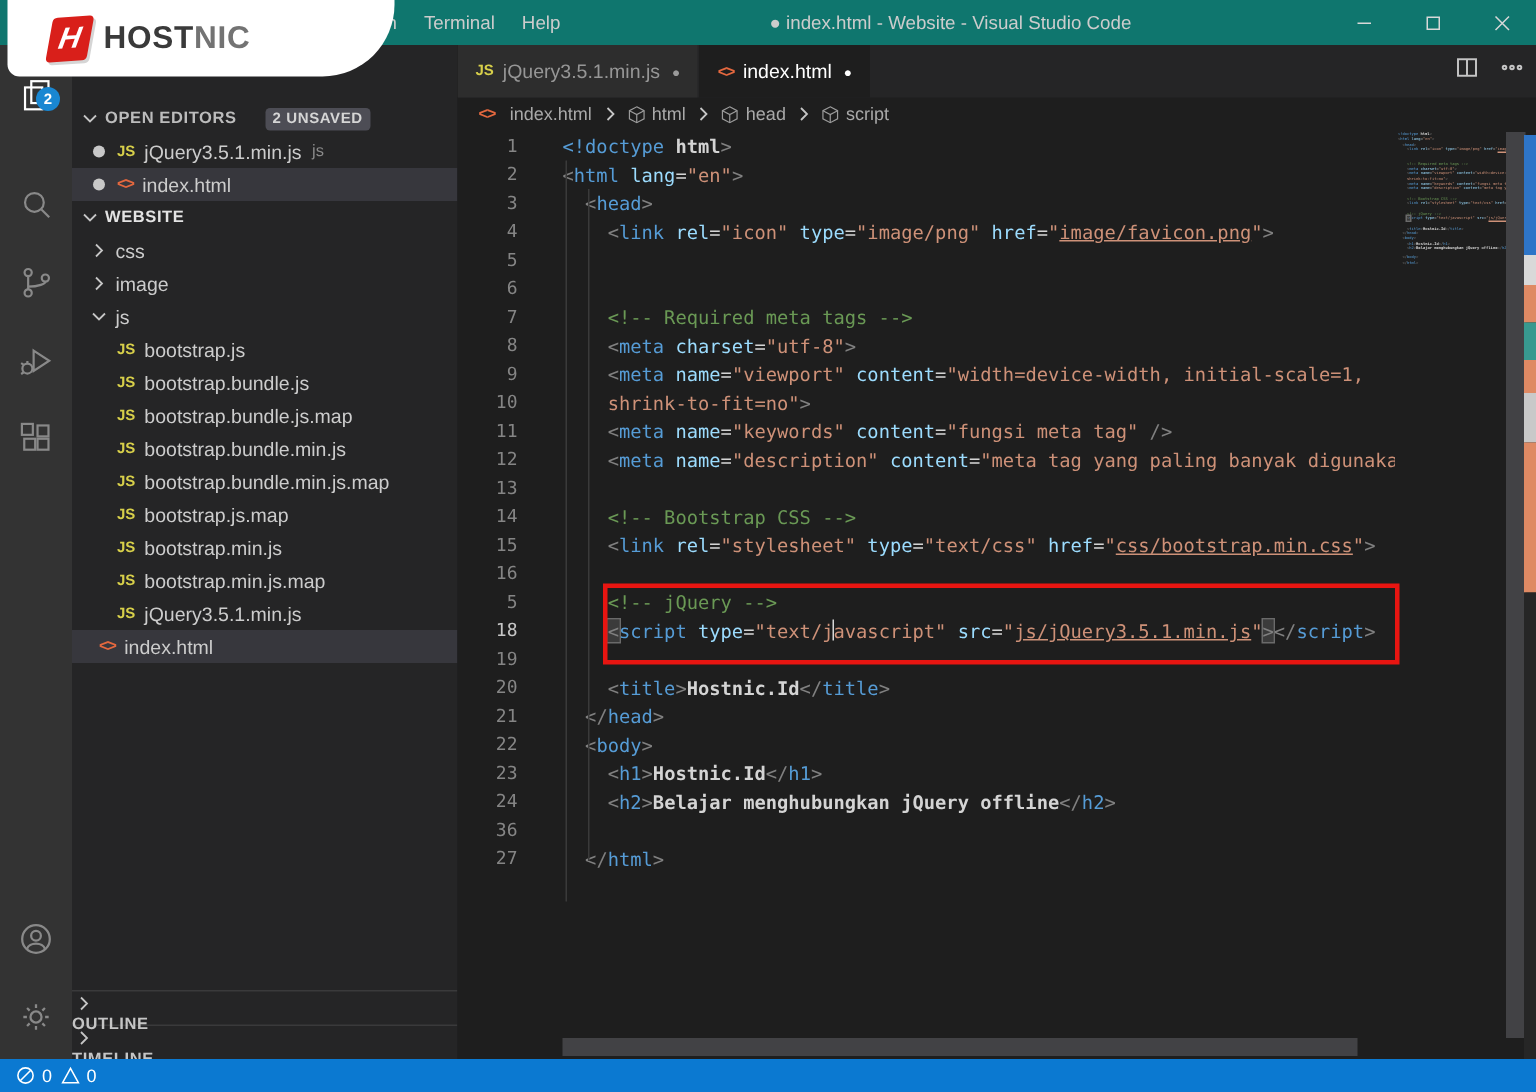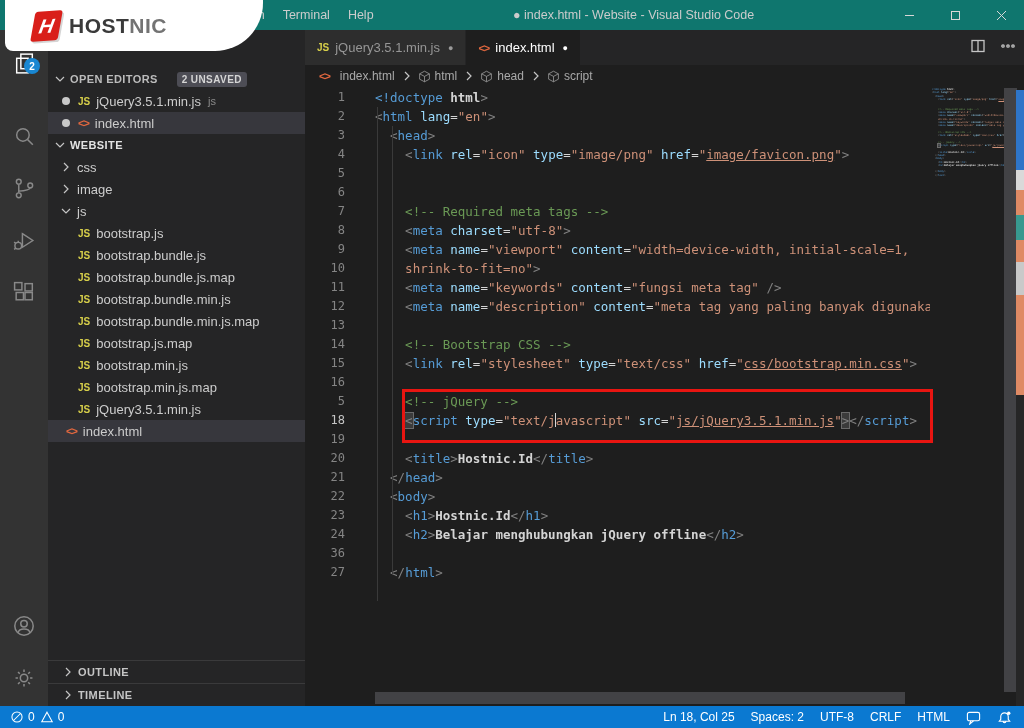--- a/index.html
+++ b/index.html
@@ -27,22 +27,22 @@
             padding:2px 5px;border-radius:3px;letter-spacing:.4px;}
   .srow{display:flex;align-items:center;height:22px;color:#cccccc;font-size:13px;white-space:nowrap;}
   .srow.sel{background:#37373d;}
   .dirty-dot{width:8px;height:8px;border-radius:50%;background:#c8c8c8;margin:0 8px 0 14px;flex:none;}
   .fbadge{font-weight:bold;flex:none;margin-right:6px;}
   .fbadge.js{color:#d7cf4a;font-size:10px;}
   .fbadge.html{color:#e4683f;font-size:11px;letter-spacing:-1px;}
   .shint{color:#8a8a8a;font-size:11px;margin-left:7px;}
   .tree-icn{display:flex;margin-right:3px;flex:none;}
   .panels{position:absolute;left:0;bottom:0;width:257px;}
-  .panel-row{display:flex;align-items:center;height:22px;border-top:1px solid #3a3a3b;color:#c5c5c5;
-             font-size:11px;font-weight:bold;letter-spacing:.4px;padding-left:12px;}
+  .panel-row{display:flex;align-items:flex-start;height:22px;border-top:1px solid #3a3a3b;color:#c5c5c5;
+             font-size:11px;font-weight:bold;letter-spacing:.4px;padding-left:0;flex-direction:column;}
   .panel-row .icn{margin-right:2px;display:flex;}
   
   .editor{position:absolute;left:305px;top:30px;width:719px;height:676px;background:#1e1e1e;overflow:hidden;}
   .tabbar{position:absolute;left:0;top:0;width:719px;height:35px;background:#252526;display:flex;}
   .tab{display:flex;align-items:center;height:35px;padding:0 12px;font-size:13px;background:#2d2d2d;
        color:#969696;margin-right:1px;white-space:nowrap;}
   .tab.on{background:#1e1e1e;color:#ffffff;}
   .tab .fbadge{margin-right:6px;}
   .tab .tdot{font-size:9px;margin-left:8px;color:#9a9a9a;}
   .tab.on .tdot{color:#ffffff;}
@@ -529,40 +529,20 @@
           </svg>
         <span>0</span>
       </span>
       <span class="sb-item">
         <svg width="14" height="14" viewBox="0 0 16 16">
             <path d="M8 2.5l6 11H2z"></path>
           </svg>
         <span>0</span>
       </span>
     </div>
-    <div class="sb-right">
-      <span class="sb-item">Ln 18, Col 25</span>
-        <span class="sb-item">Spaces: 2</span>
-        <span class="sb-item">UTF-8</span>
-        <span class="sb-item">CRLF</span>
-        <span class="sb-item">HTML</span>
-        <span class="sb-item">
-        <svg width="15" height="15" viewBox="0 0 16 16">
-            <rect x="1.5" y="2.5" width="13" height="9" rx="2"></rect>
-            <path d="M5 11.5L4 15l4-3.5"></path>
-            <path d="M5 6.5h.01M11 6.5h.01" stroke-width="1.8"></path>
-          </svg>
-      </span>
-      <span class="sb-item">
-        <svg width="15" height="15" viewBox="0 0 16 16">
-            <path d="M8 3a4 4 0 0 0-4 4v3l-1.5 2h11L12 10V7a4 4 0 0 0-4-4zM6.5 12a1.5 1.5 0 0 0 3 0"></path>
-            <circle cx="12.5" cy="3.5" r="1.8" fill="#ffffff" stroke="none"></circle>
-          </svg>
-      </span>
-    </div>
   </div>
 
   <div class="logo">
     <div class="logo-mark">
         <span>H</span>
       </div>
     <div class="logo-text">
       <span class="dark">HOST</span><span class="red">NIC</span>
     </div>
   </div>

